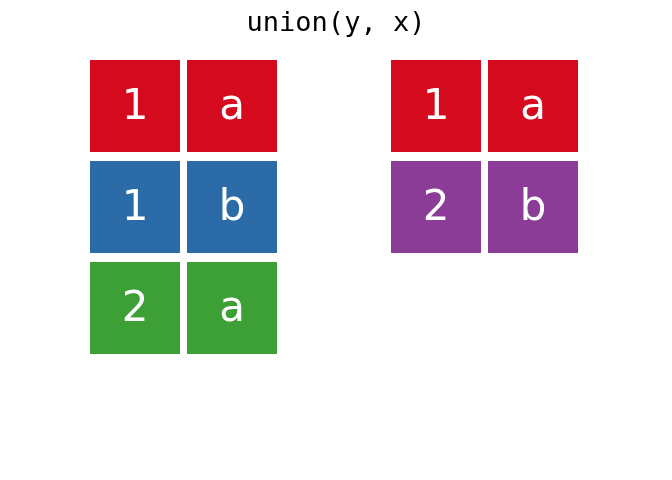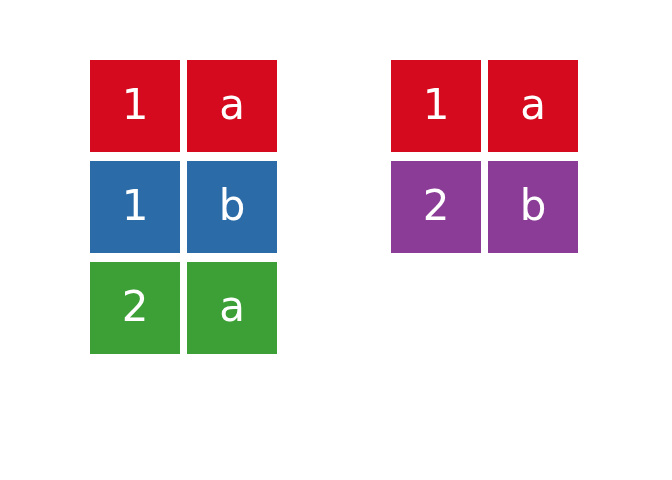--- a/index.html
+++ b/index.html
@@ -61,20 +61,21 @@
   .cell-text {
     display: block;
     transform: translateY(-1px);
   }
 </style>
 </head>
 <body>
 
 <div id="canvas" style="background: rgb(255, 255, 255);">
 
+  <div id="figure-title">union(y, x)</div>
 
   <div class="table-group" id="left-table" style="left:90px; top:60px;">
       <div class="table-row">
         <div class="cell" style="background: rgb(213, 10, 30);">
           <span class="cell-text">1</span>
         </div>
         <div class="cell" style="background: rgb(213, 10, 30);">
           <span class="cell-text">a</span>
         </div>
       </div>

